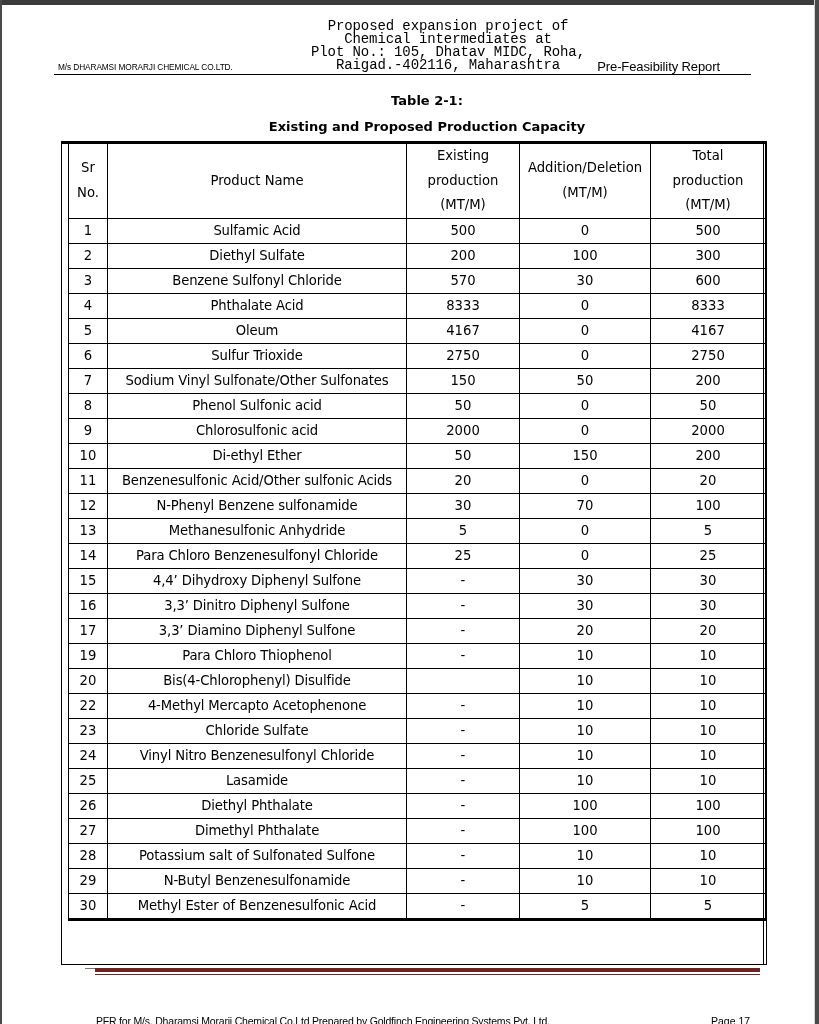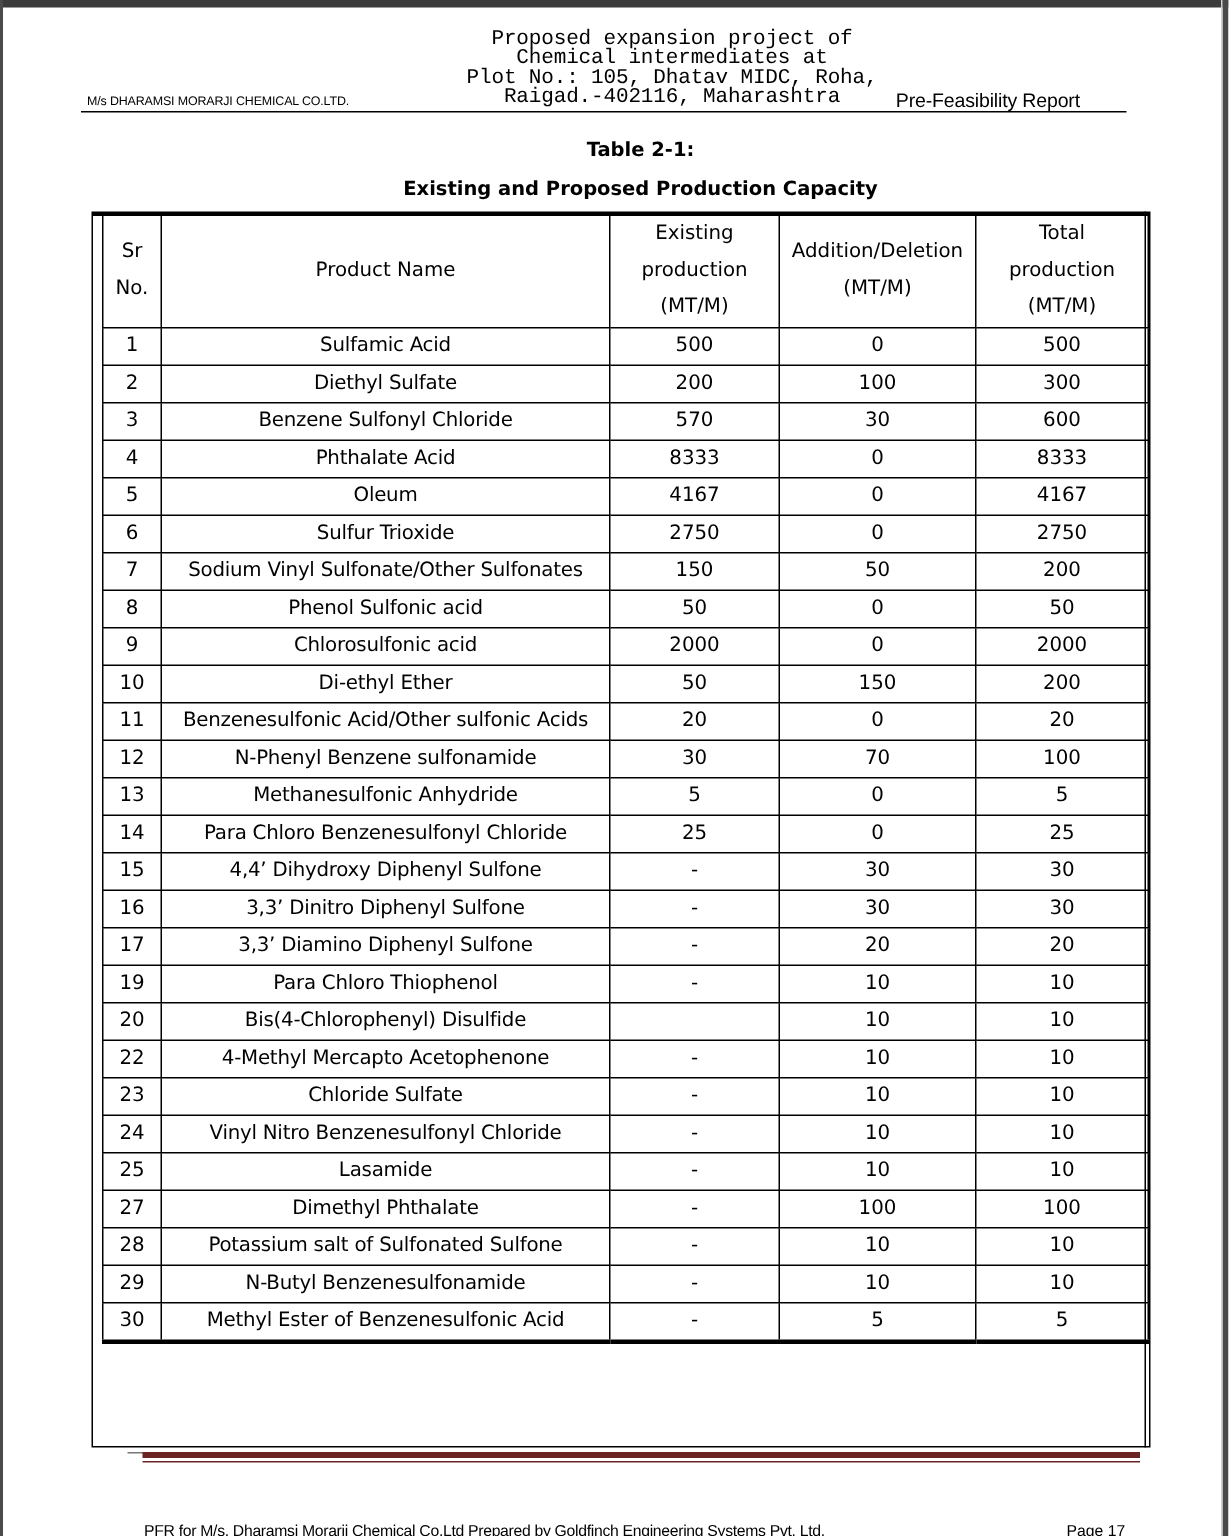--- a/index.html
+++ b/index.html
@@ -247,20 +247,27 @@
           <td>10</td>
         </tr>
         <tr>
           <td>25</td>
           <td>Lasamide</td>
           <td>-</td>
           <td>10</td>
           <td>10</td>
         </tr>
         <tr>
+          <td>26</td>
+          <td>Diethyl Phthalate</td>
+          <td>-</td>
+          <td>100</td>
+          <td>100</td>
+        </tr>
+        <tr>
           <td>27</td>
           <td>Dimethyl Phthalate</td>
           <td>-</td>
           <td>100</td>
           <td>100</td>
         </tr>
         <tr>
           <td>28</td>
           <td>Potassium salt of Sulfonated Sulfone</td>
           <td>-</td>

